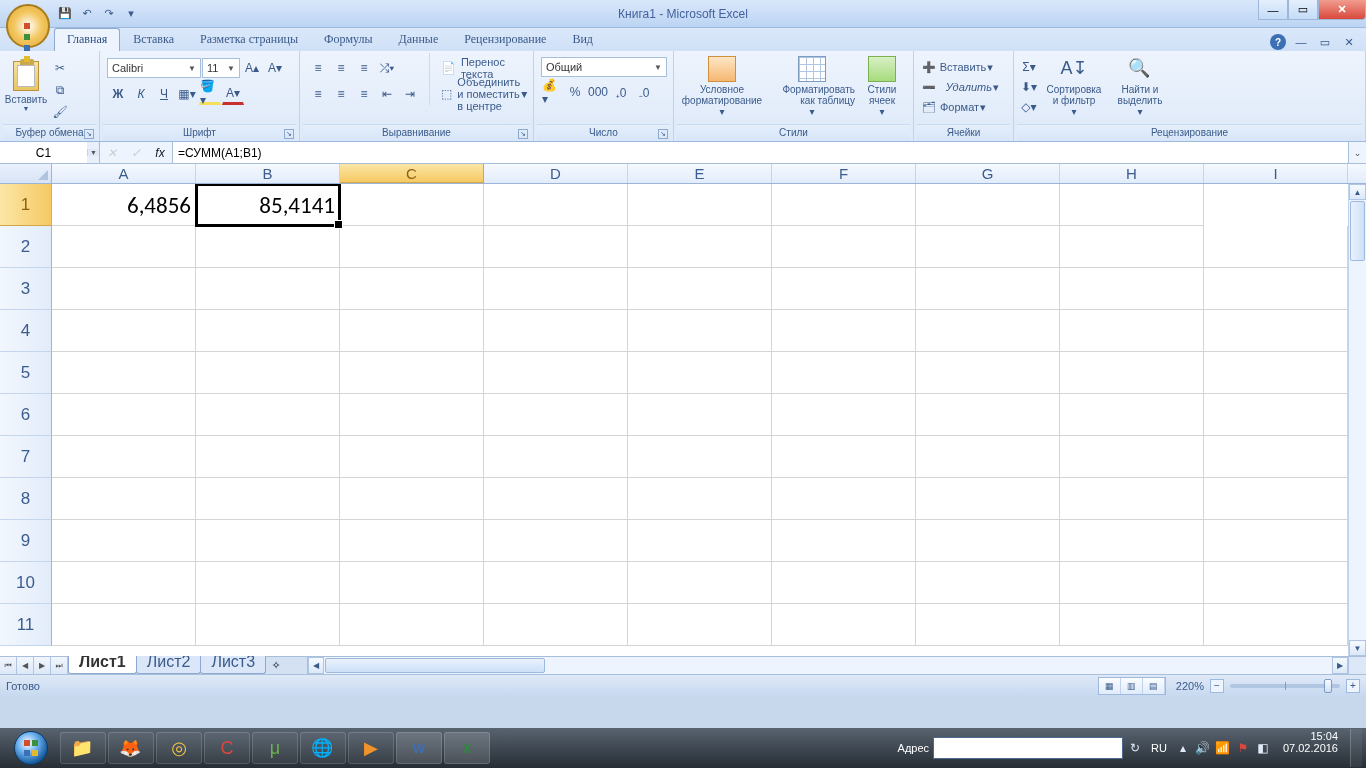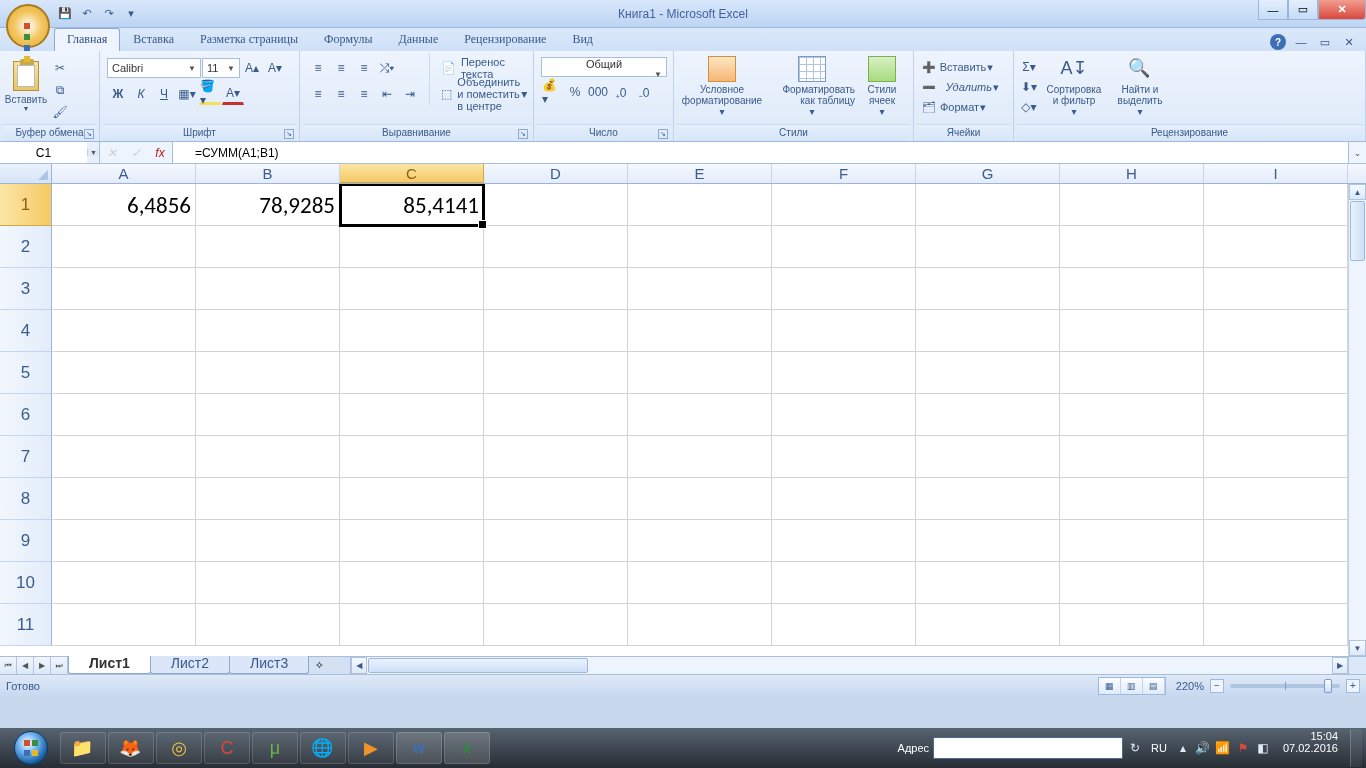--- a/index.html
+++ b/index.html
@@ -42,21 +42,21 @@
 .combo { height:20px; border:1px solid #a8bfdc; background:#fff; font-size:11px; display:flex; align-items:center; padding:0 4px; cursor:pointer; color:#333;}
 .combo .arrow { margin-left:auto; font-size:8px; color:#555; }
 
 
 .fbar { height: 22px; background: #e9f0fb; border-bottom: 1px solid #a8bfdc; display: flex; align-items: stretch; font-size: 12px; }
 .namebox { width: 100px; border-right: 1px solid #a8bfdc; display:flex; align-items:center; }
 .namebox input { border:none; background:#fff; width:100%; height:100%; padding:0 6px; font-size:12px; text-align:center; outline:none;}
 .namebox .dd { width:14px; background:#e0e9f7; border-left:1px solid #c0d2ec; display:flex;align-items:center;justify-content:center;font-size:7px;color:#555;}
 .fx-btns { display:flex; align-items:center; border-right:1px solid #a8bfdc; background:#eef4fd;}
 .fx-btn { width:24px; display:flex; align-items:center; justify-content:center; color:#888; font-size:12px; font-style:italic; cursor:pointer;}
-.fbar input.formula { flex:1; border:none; background:#fff; padding:0 22px; font-size:12px; font-family: Arial; outline:none;}
+.fbar input.formula { flex:1; border:none; background:#fff; padding:0 5px; font-size:12px; font-family: Arial; outline:none;}
 .fbar .expand { width:18px; background:#eef4fd; border-left:1px solid #a8bfdc; display:flex;align-items:center;justify-content:center; font-size:9px;color:#555;}
 
 
 .colhdr-row { height:20px; display:flex; background:linear-gradient(#f5f9fe,#e2ecfa); border-bottom:1px solid #9cb4d6; }
 .selectall { width:52px; background:linear-gradient(#e9f1fc,#d7e4f6); border-right:1px solid #9cb4d6; position:relative; }
 .selectall::after { content:""; position:absolute; right:3px; bottom:3px; border:5px solid transparent; border-right-color:#b0c4e0; border-bottom-color:#b0c4e0; }
 .colhdr { width:144px; border-right:1px solid #c4d5ed; display:flex; align-items:center; justify-content:center; font-size:15px; color:#3c5c8f;}
 .colhdr.sel { background: linear-gradient(#fbe6a7, #f6c963); color:#8e5e16; border-right-color:#d2a846; border-bottom:1px solid #d2a846;}
 
 
@@ -69,21 +69,21 @@
 .cell.selected::after { content:""; position:absolute; right:-4px; bottom:-4px; width:7px; height:7px; background:#000; border:1px solid #fff;}
 .vscroll { position:absolute; right:0; top:0; width:18px; bottom:0; background:#eef4fd; border-left:1px solid #c0d2ec;}
 .vscroll .arr { height:16px; background:linear-gradient(#f5faff,#dce8f8); border:1px solid #b0c5e2; display:flex;align-items:center;justify-content:center;font-size:8px;color:#3a5a8a;}
 .vscroll .thumb { position:absolute; top:17px; left:1px; right:1px; height:60px; background:linear-gradient(to right,#eaf2fd,#cde0f8); border:1px solid #9db9de; border-radius:2px;}
 
 
 .sheetbar { height:18px; display:flex; background:#d4e1f3; border-top:1px solid #a8bfdc; font-size:11px;}
 .nav-btns { display:flex; }
 .nav-btn { width:17px; border-right:1px solid #b0c5e2; display:flex; align-items:center; justify-content:center; font-size:8px; color:#555;cursor:pointer; background:linear-gradient(#f1f6fd,#dce8f8);}
 .sheet-tabs { display:flex; align-items:flex-end; background:#c8d8ec; }
-.sheet-tab { padding:2px 20px; background:#fff; border:1px solid #8faad0; border-top:none; font-size:14px; color:#333; margin-right:-1px; cursor:pointer; border-radius:0 0 3px 3px;}
+.sheet-tab { padding:2px 10px; background:#fff; border:1px solid #8faad0; border-top:none; font-size:16px; color:#333; margin-right:-1px; cursor:pointer; border-radius:0 0 3px 3px;}
 .sheet-tab.inactive { background:#dbe7f8; color:#3a5a8a;}
 .sheet-tab.active { font-weight:bold; }
 .new-sheet { width:22px; display:flex;align-items:center;justify-content:center; cursor:pointer;}
 .hscroll-area { flex:1; background:#eef4fd; border-left:1px solid #a8bfdc; position:relative; margin-left:20px;}
 .hscroll-area .arr { position:absolute; top:0; width:16px; height:100%; background:linear-gradient(#f5faff,#dce8f8); border:1px solid #b0c5e2; display:flex;align-items:center;justify-content:center;font-size:8px;color:#3a5a8a;}
 .hscroll-area .arr.l{left:0;} .hscroll-area .arr.r{right:18px;}
 .hscroll-area .thumb { position:absolute; left:17px; top:1px; bottom:1px; width:220px; background:linear-gradient(#eaf2fd,#cde0f8); border:1px solid #9db9de; border-radius:2px;}
 .hscroll-area .corner { position:absolute; right:0; top:0; width:18px; height:100%; background:#dce8f8; border-left:1px solid #b0c5e2;}
 
 
@@ -223,21 +223,21 @@
       <div class="col" style="padding:4px 0 0 6px;gap:4px;border-left:1px solid #c9dbf3;margin-left:4px;">
         <div class="row sm-btn" style="width:auto;padding:0 4px;">📄 <span style="font-size:11px;margin-left:4px;">Перенос текста</span></div>
         <div class="row sm-btn" style="width:auto;padding:0 4px;">⬚ <span style="font-size:11px;margin-left:4px;">Объединить и поместить в центре</span> ▾</div>
       </div>
     </div>
     <div class="group-label"><span>Выравнивание</span><span class="launcher">↘</span></div>
   </div>
 
   <div class="group" style="width:140px;">
     <div class="group-content col" style="padding:4px;gap:4px;">
-      <div class="combo" style="width:126px;flex-direction:column;">
+      <div class="combo" style="width:126px;">
           <span>Общий</span>
           <span class="arrow">▼</span>
         </div>
       <div class="row">
         <div class="sm-btn">💰▾</div>
         <div class="sm-btn">%</div>
         <div class="sm-btn">000</div>
         <div class="sm-btn">₊0</div>
         <div class="sm-btn">₋0</div>
       </div>
@@ -284,21 +284,21 @@
 </div>
 
 <div class="fbar">
   <div class="namebox">
     <input value="C1" style="">
     <div class="dd">▼</div>
   </div>
   <div class="fx-btns">
     <div class="fx-btn" style="color:#ccc;">✕</div>
     <div class="fx-btn" style="color:#ccc;">✓</div>
-    <div class="fx-btn" style="color:#b91c1c;">fx</div>
+    <div class="fx-btn" style="color:#0f172a;">fx</div>
   </div>
   <input class="formula" value="=СУММ(A1;B1)" style="">
   <div class="expand">⌄</div>
 </div>
 
 <div class="colhdr-row" id="colhdrs">
   <div class="selectall"></div>
 <div class="colhdr">A</div>
     <div class="colhdr">B</div>
     <div class="colhdr sel">C</div>
@@ -307,21 +307,20 @@
     <div class="colhdr">F</div>
     <div class="colhdr">G</div>
     <div class="colhdr">H</div>
     <div class="colhdr">I</div>
   </div>
 
 <div class="grid-area" id="grid">
   <div class="grid-row">
       <div class="rowhdr sel">1</div>
       <div class="cell">6,4856</div>
-      <div class="cell">78,9285</div>
       <div class="cell selected">85,4141</div>
       <div class="cell"></div>
       <div class="cell"></div>
       <div class="cell"></div>
       <div class="cell"></div>
       <div class="cell"></div>
       <div class="cell"></div>
     </div>
     <div class="grid-row">
       <div class="rowhdr">2</div>

